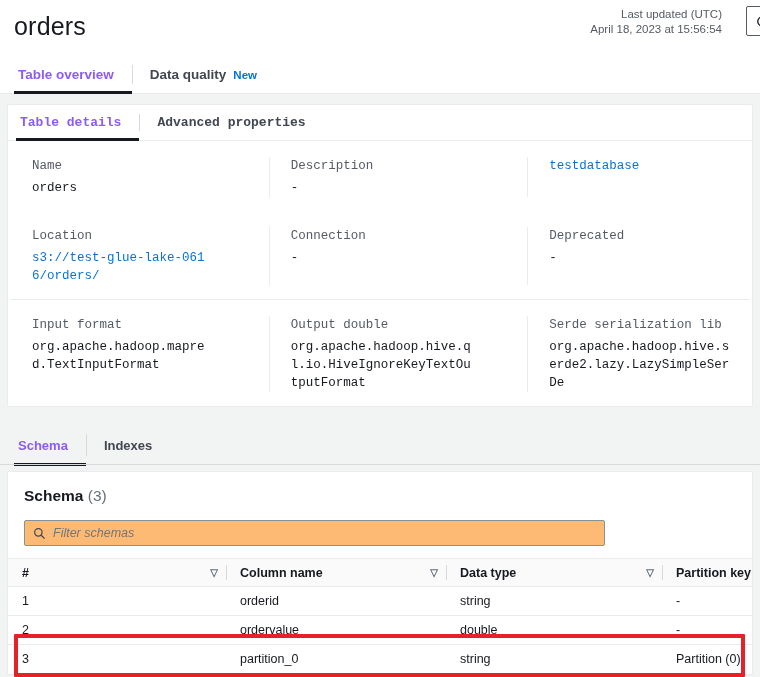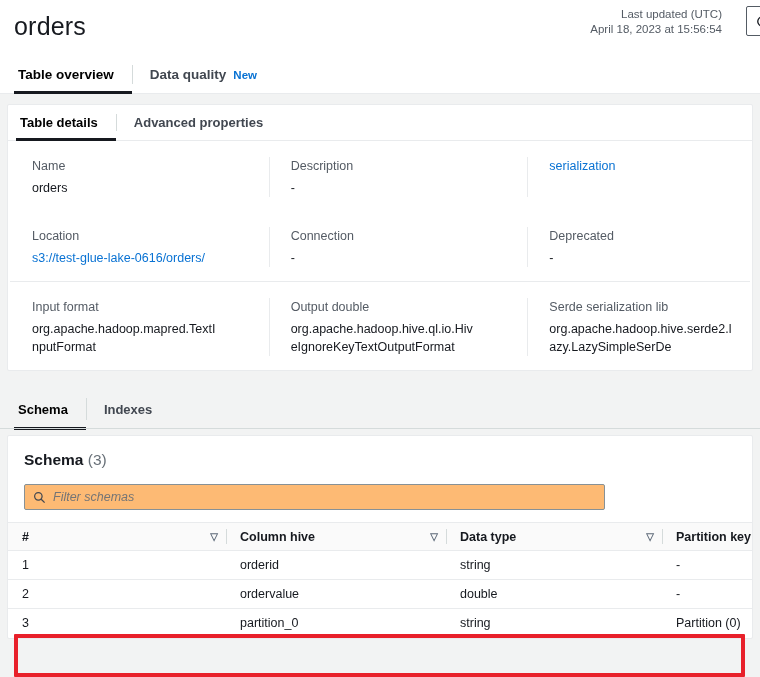--- a/index.html
+++ b/index.html
@@ -73,41 +73,42 @@
     position: relative;
   }
   .tab:first-child { padding-left: 4px; }
   .tab.sep::before {
     content: "";
     position: absolute;
     left: 0; top: 9px; bottom: 9px;
     width: 1px;
     background: #d5dbdb;
   }
-  .tab.active { color: #000000; }
+  .tab.active { color: #8b5cf6; }
   .tab.active::after {
     content: "";
     position: absolute;
     left: 0; right: 0; bottom: -1px;
     height: 3px;
     background: #16191f;
   }
   .tab .newbadge {
     color: #0972d3;
     font-size: 11.5px;
     font-weight: bold;
     margin-left: 7px;
   }
 
   
   .card {
     background: #ffffff;
     border: 1px solid #e9ebed;
     border-radius: 2px;
     margin: 10px 7px 0 7px;
+    font-family: Liberation Mono, monospace;
   }
   .inner-tabs {
     height: 36px;
     display: flex;
     align-items: stretch;
     padding-left: 8px;
     border-bottom: 1px solid #e9ebed;
     position: relative;
   }
   .inner-tabs .tab { font-size: 13px; }
@@ -324,21 +325,21 @@
       <div class="detail-row">
         <div class="detail-col">
           <div class="detail-label">Name</div>
           <div class="detail-value">orders</div>
         </div>
         <div class="detail-col">
           <div class="detail-label">Description</div>
           <div class="detail-value">-</div>
         </div>
         <div class="detail-col">
-          <div class="detail-value link">serialization</div>
+          <div class="detail-value link">testdatabase</div>
         </div>
       </div>
 
       <div class="detail-row">
         <div class="detail-col">
           <div class="detail-label">Location</div>
           <div class="detail-value link">s3://test-glue-lake-0616/orders/</div>
         </div>
         <div class="detail-col">
           <div class="detail-label">Connection</div>
@@ -400,21 +401,21 @@
       <thead>
         <tr>
           <th class="col-num">
             <div class="th-inner">
               <span>#</span>
               <span class="sort-icon">▽</span>
             </div>
           </th>
           <th class="col-name has-sep">
             <div class="th-inner">
-              <span>Column hive</span>
+              <span>Column name</span>
               <span class="sort-icon">▽</span>
             </div>
           </th>
           <th class="col-type has-sep">
             <div class="th-inner">
               <span>Data type</span>
               <span class="sort-icon">▽</span>
             </div>
           </th>
           <th class="col-part has-sep">

